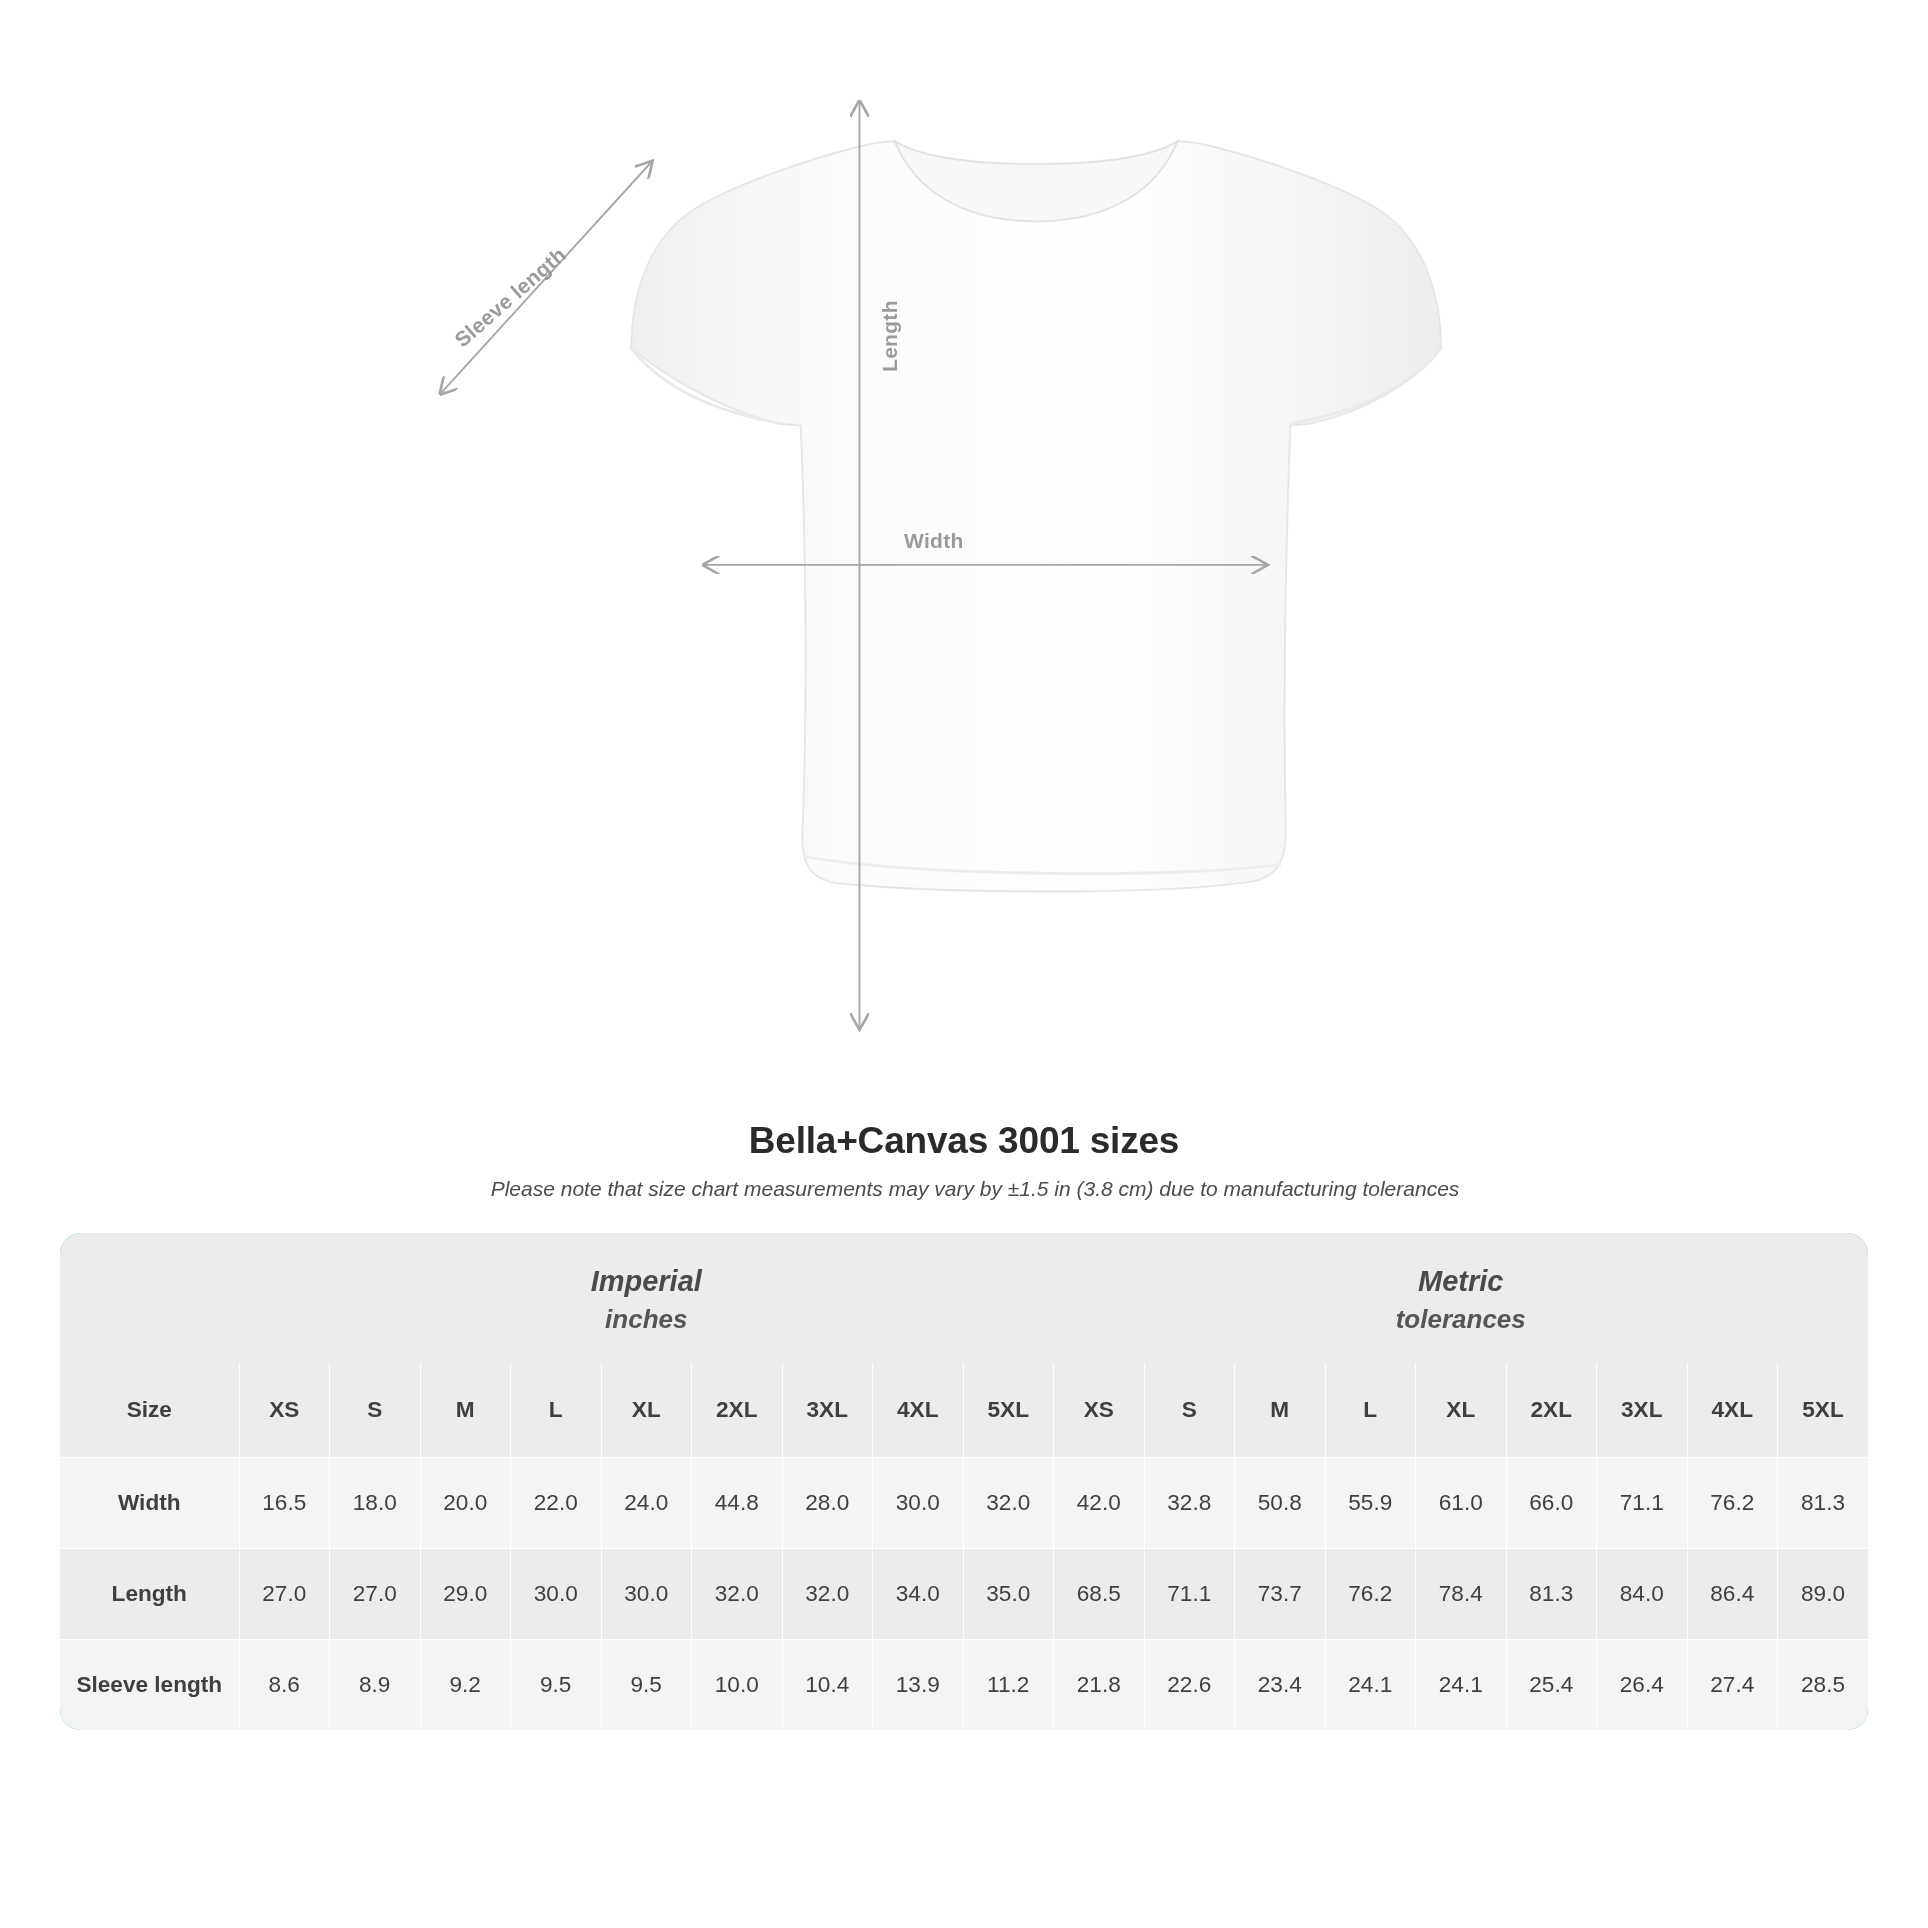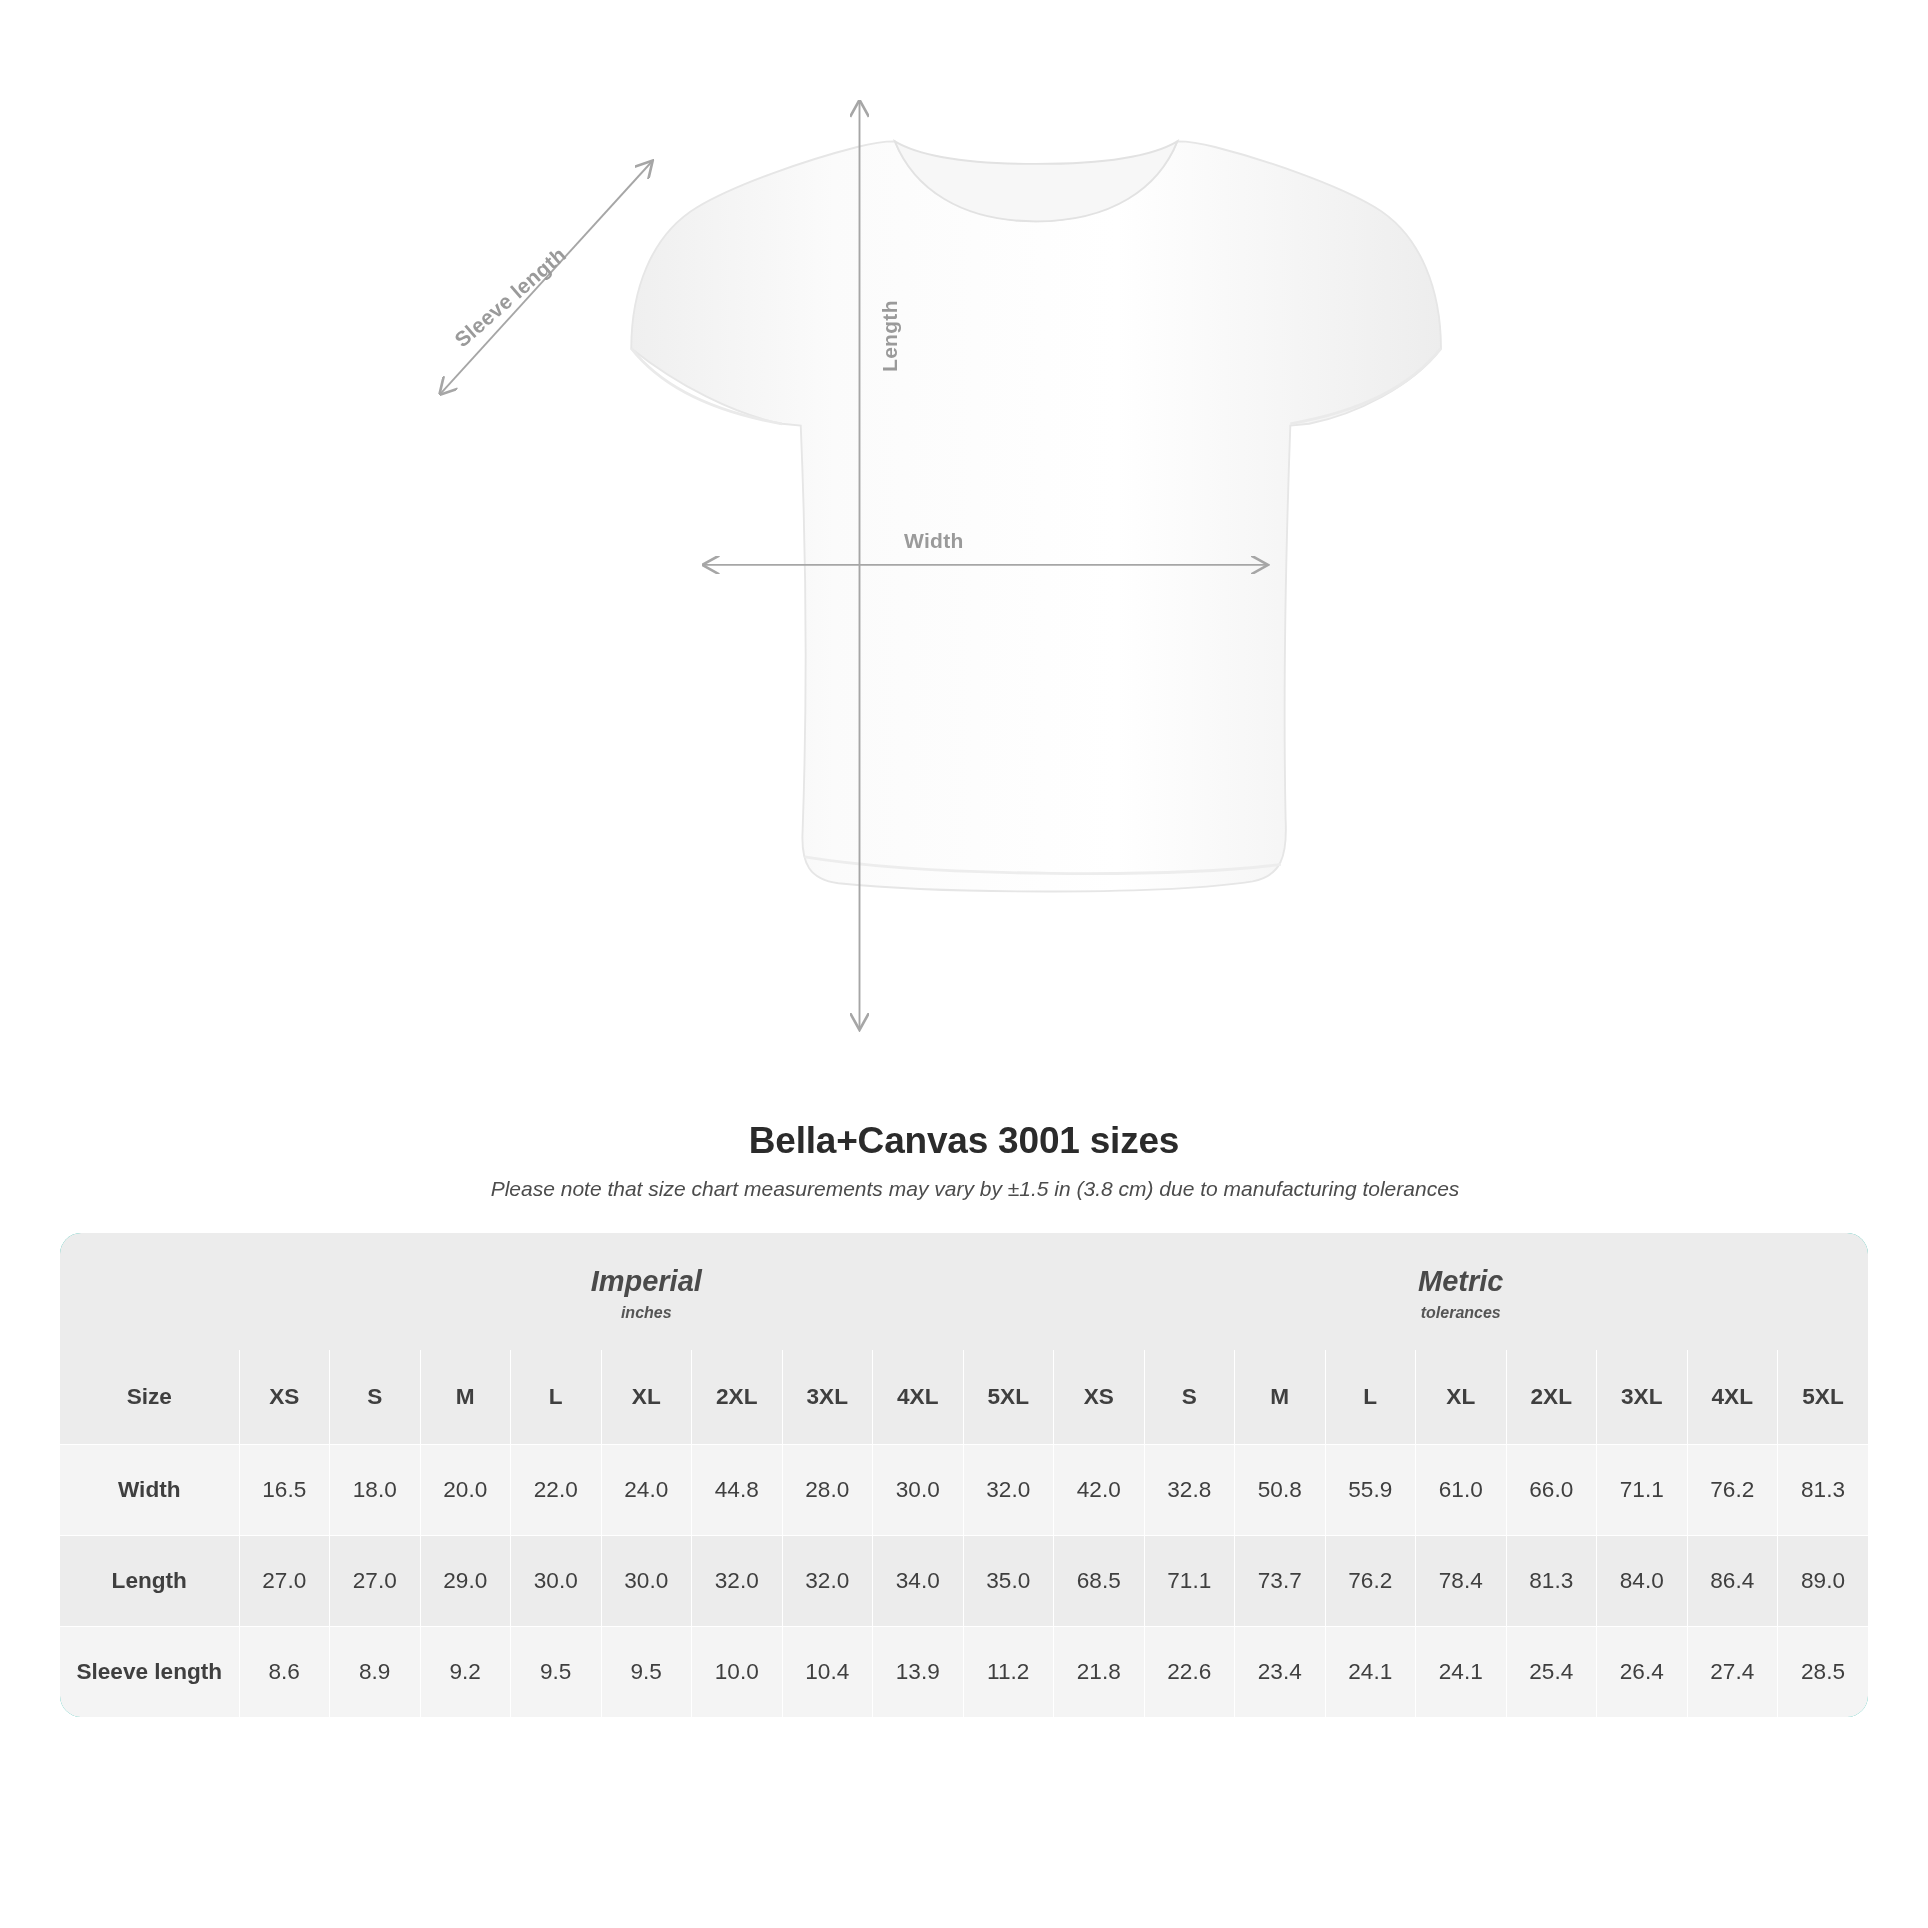--- a/index.html
+++ b/index.html
@@ -107,21 +107,21 @@
   }
   .unit-name {
     font-size: 29px;
     font-style: italic;
     font-weight: bold;
     color: #4a4a4a;
     display: block;
     margin-bottom: 5.6px;
   }
   .unit-sub {
-    font-size: 16px;
+    font-size: 26px;
     font-style: italic;
     color: #555;
     display: block;
     text-align: center;
   }
 
   .size-header th {
     padding: 34px 16px;
     font-weight: bold;
     font-size: 23.5px;

